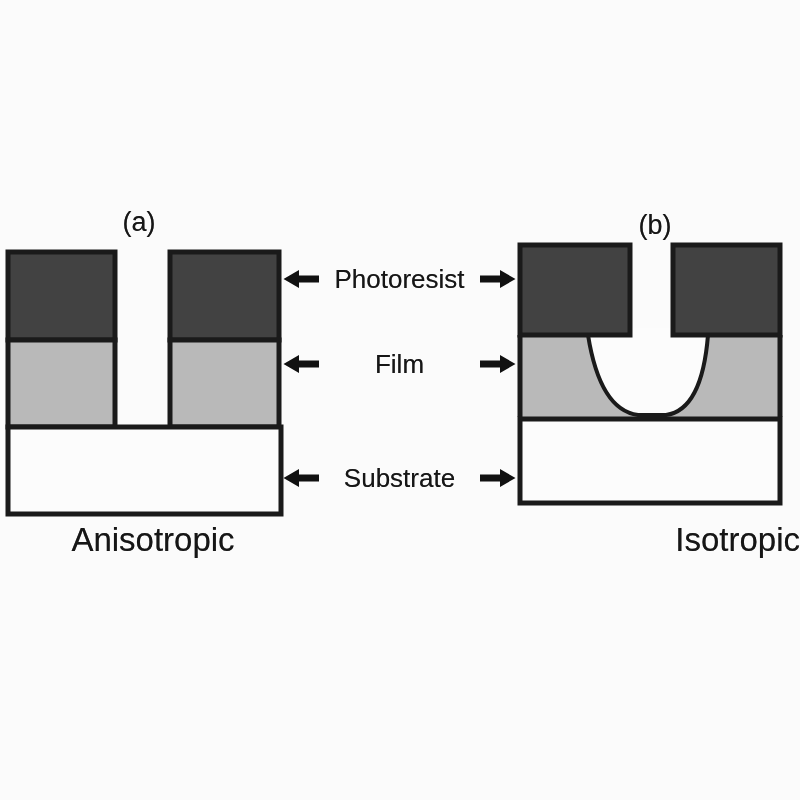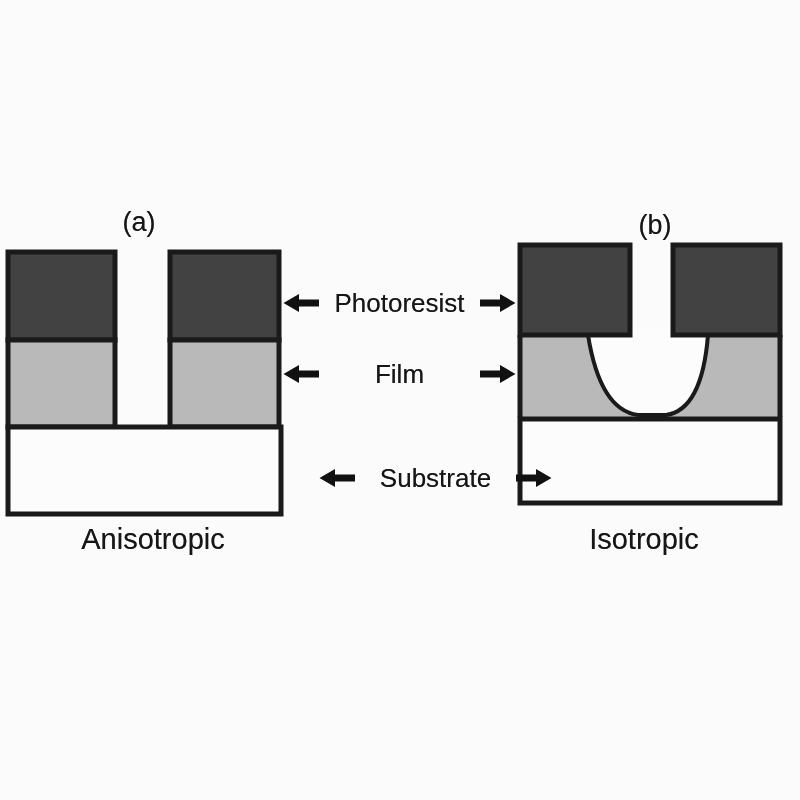--- a/index.html
+++ b/index.html
@@ -27,42 +27,42 @@
   #diagram-b { left: 516px; top: 240px; width: 268px; height: 268px; }
   .label-row {
     position: absolute;
     left: 283px;
     width: 233px;
     height: 30px;
     display: flex;
     align-items: center;
     justify-content: space-between;
   }
-  #row-photoresist { top: 288px; }
-  #row-film      { top: 359px; }
-  #row-substrate { top: 463px; padding-left: 36px; }
+  #row-photoresist { top: 264px; }
+  #row-film      { top: 349px; }
+  #row-substrate { top: 463px; }
   .layer-label {
     font-size: 26px;
     color: #161616;
     white-space: nowrap;
     text-shadow: 0 0 0.6px rgba(0,0,0,0.55);
   }
   .arrow { width: 36px; height: 22px; flex: 0 0 auto; }
   .caption {
     position: absolute;
     width: 280px;
     top: 523px;
     text-align: center;
-    font-size: 29px;
+    font-size: 33px;
     line-height: 33px;
     color: #161616;
     text-shadow: 0 0 0.6px rgba(0,0,0,0.55);
   }
   #caption-a { left: 13px; }
-  #caption-b { left: 504px; }
+  #caption-b { left: 520px; text-align: right; }
 </style>
 </head>
 <body>
 
 <div class="page">
 
   <div class="panel-label" id="label-a">(a)</div>
   <div class="panel-label" id="label-b">(b)</div>
 
   <svg class="diagram" id="diagram-a" viewBox="0 0 282 272">

